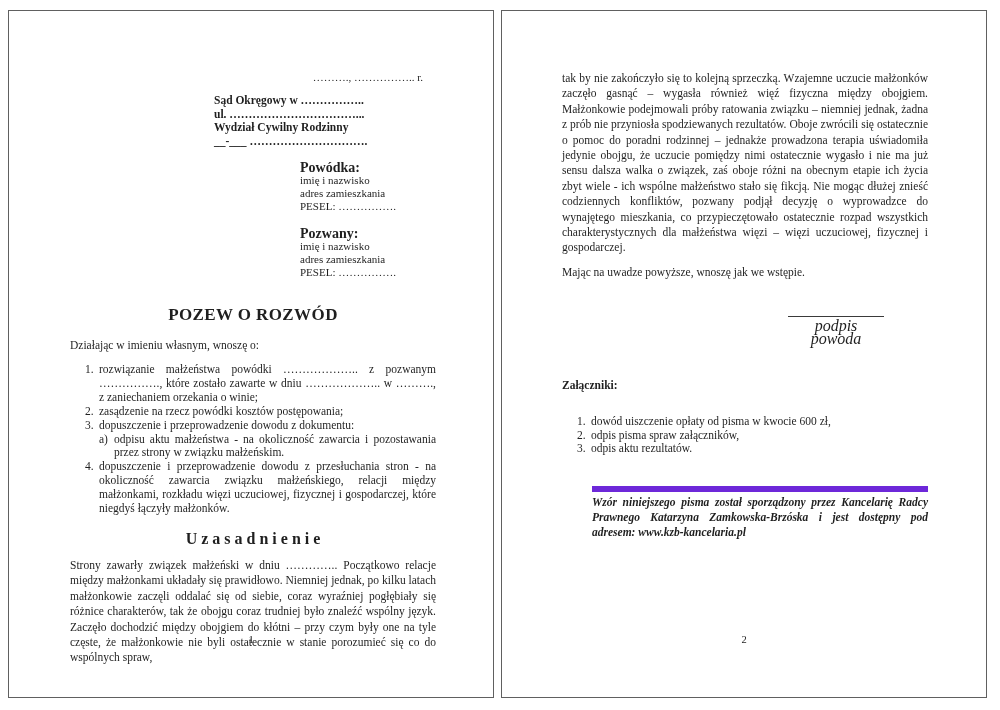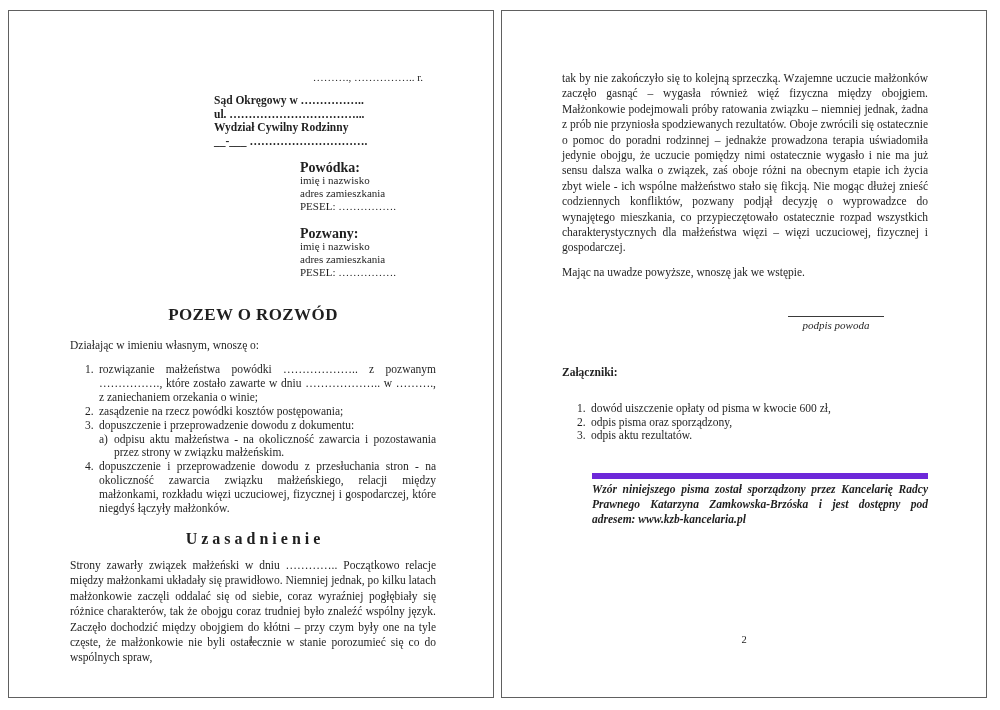--- a/index.html
+++ b/index.html
@@ -31,21 +31,21 @@
   .li.sub .num { width:15px; }
 
   .section-heading { margin-top:14px; text-align:center; font-weight:700; font-size:16px; }
 
   .para { margin:10px 0 0 0; text-align:justify; line-height:15.4px; }
   .para.first { margin-top:0; }
   .para.p3 { margin-top:9px; }
 
   .signature { margin:36px 44px 0 auto; width:96px; text-align:center; }
   .sig-line { border-top:1px solid #3a3a3a; height:0; }
-  .sig-caption { font-style:italic; font-size:11px; padding-top:2px; line-height:13px; }
+  .sig-caption { font-style:italic; font-size:16px; padding-top:2px; line-height:13px; }
 
   .attachments-heading { font-weight:700; margin-top:33px; line-height:14px; }
   .alist { margin:23px 0 0 15px; line-height:13.6px; }
 
   .footer-note { margin:30px 0 0 30px; border-top:6px solid #6d28d9; padding-top:3px;
                  font-weight:700; font-style:italic; text-align:justify; line-height:15px; }
 
   .page-number { position:absolute; bottom:52px; left:0; right:0; text-align:center; font-size:10.5px; }
 </style>
 </head>
@@ -127,21 +127,21 @@
 
       <div class="attachments-heading">Załączniki:</div>
 
       <div class="alist">
         <div class="li">
           <span class="num">1.</span>
           <div class="litext">dowód uiszczenie opłaty od pisma w kwocie 600 zł,</div>
         </div>
         <div class="li">
           <span class="num">2.</span>
-          <div class="litext">odpis pisma oraz sporządzony,</div>
+          <div class="litext">odpis pisma spraw załączników,</div>
         </div>
         <div class="li">
           <span class="num">3.</span>
           <div class="litext">odpis aktu rezultatów.</div>
         </div>
       </div>
 
       <div class="footer-note">Wzór niniejszego pisma został sporządzony przez Kancelarię Radcy Prawnego Katarzyna Zamkowska-Brzóska i jest dostępny pod adresem: www.kzb-kancelaria.pl</div>
 
       <div class="page-number">2</div>

